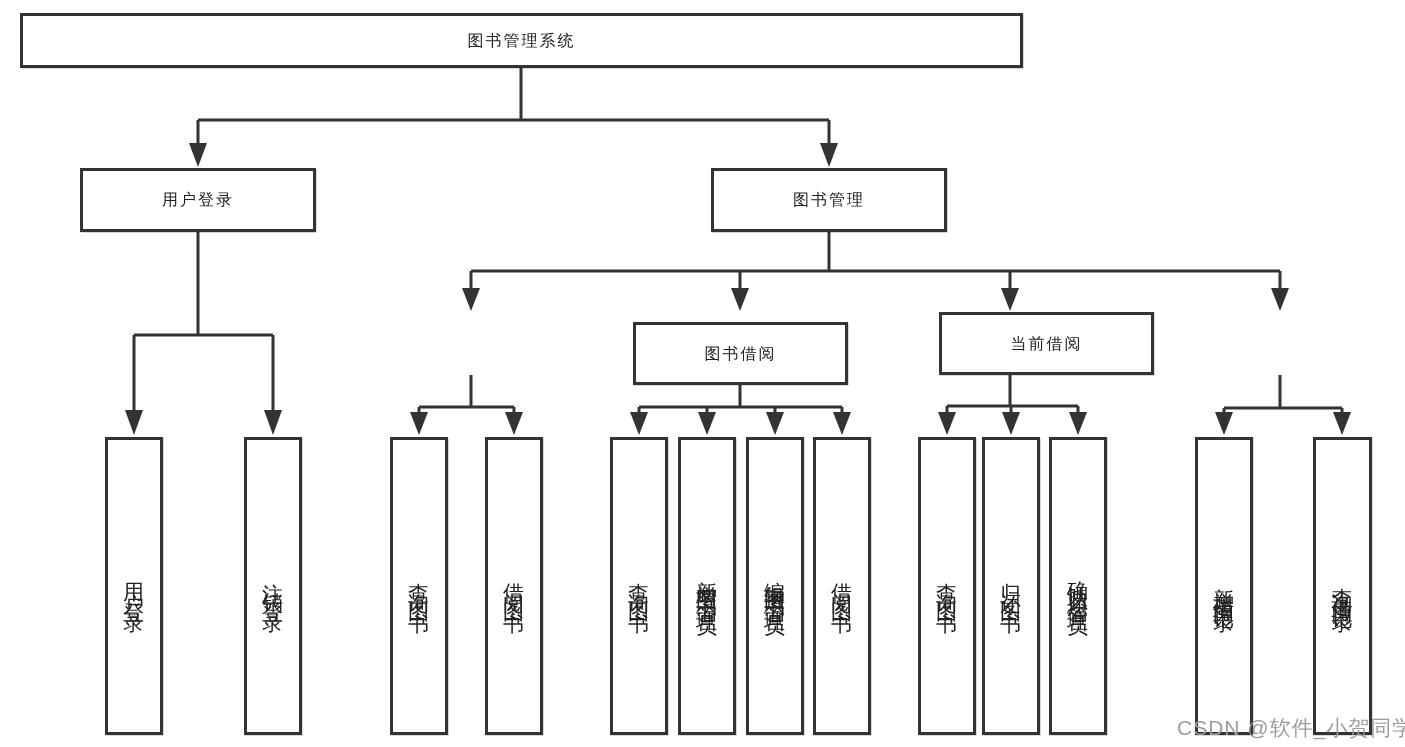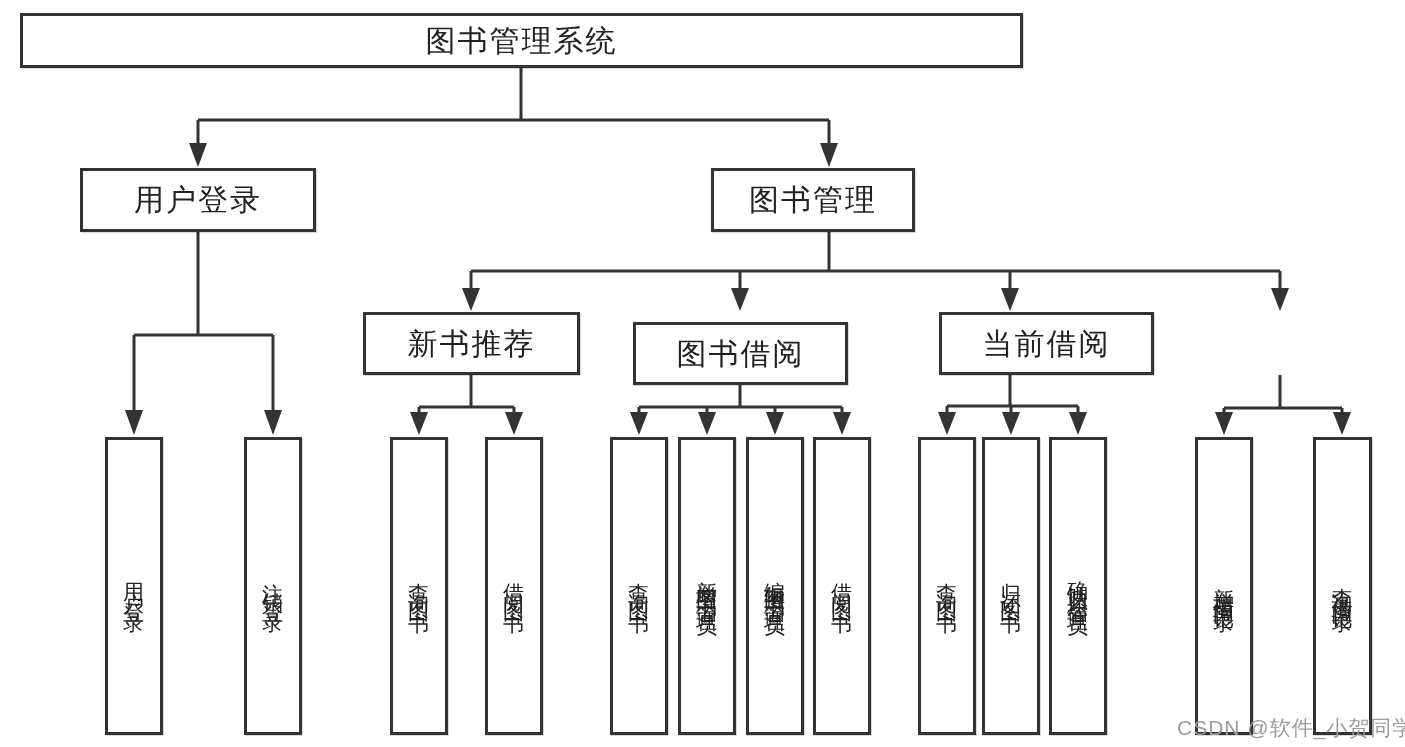--- a/index.html
+++ b/index.html
@@ -23,21 +23,21 @@
     border: 3px solid #333333;
     background: #ffffff;
     color: #212121;
     display: flex;
     align-items: center;
     justify-content: center;
     z-index: 2;
     box-shadow: 1px 1px 0 rgba(0,0,0,0.15);
   }
   .h-node {
-    font-size: 30px;
+    font-size: 16px;
     letter-spacing: 2px;
     line-height: 1;
     white-space: nowrap;
   }
   .v-node {
     writing-mode: vertical-rl;
     text-orientation: mixed;
     font-size: 21px;
     line-height: 1;
     letter-spacing: 10px;
@@ -72,23 +72,22 @@
              M125 410 L143 410 L134 435 Z M264 410 L282 410 L273 435 Z
              M410 412 L428 412 L419 435 Z M505 412 L523 412 L514 435 Z
              M630 412 L648 412 L639 435 Z M698 412 L716 412 L707 435 Z M766 412 L784 412 L775 435 Z M833 412 L851 412 L842 435 Z
              M938 412 L956 412 L947 435 Z M1002 412 L1020 412 L1011 435 Z M1069 412 L1087 412 L1078 435 Z
              M1215 412 L1233 412 L1224 435 Z M1333 412 L1351 412 L1342 435 Z" fill="#333333"></path>
   </svg>
 
   <div class="node h-node" style="left:20px; top:13px; width:1003px; height:55px;">图书管理系统</div>
 
   <div class="node h-node" style="left:80px; top:168px; width:236px; height:64px;">用户登录</div>
-  <div class="node h-node" style="left:711px; top:168px; width:204px; height:64px;">图书管理</div>
+  <div class="node h-node" style="left:711px; top:168px; width:236px; height:64px;">图书管理</div>
 
-  <div class="node h-node" style="left:363px; top:312px; width:217px; height:63px;">新书推荐</div>
   <div class="node h-node" style="left:633px; top:322px; width:215px; height:63px;text-align:center;">图书借阅</div>
   <div class="node h-node" style="left:903px; top:312px; width:215px; height:63px;margin-left:36px;">当前借阅</div>
 
   <div class="node v-node" style="left:105px; top:437px; width:58px; height:298px;">用户登录</div>
   <div class="node v-node" style="left:244px; top:437px; width:58px; height:298px;">注销登录</div>
 
   <div class="node v-node" style="left:390px; top:437px; width:58px; height:298px;">查询图书</div>
   <div class="node v-node" style="left:485px; top:437px; width:58px; height:298px;">借阅图书</div>
 
   <div class="node v-node" style="left:610px; top:437px; width:58px; height:298px;">查询图书</div>

